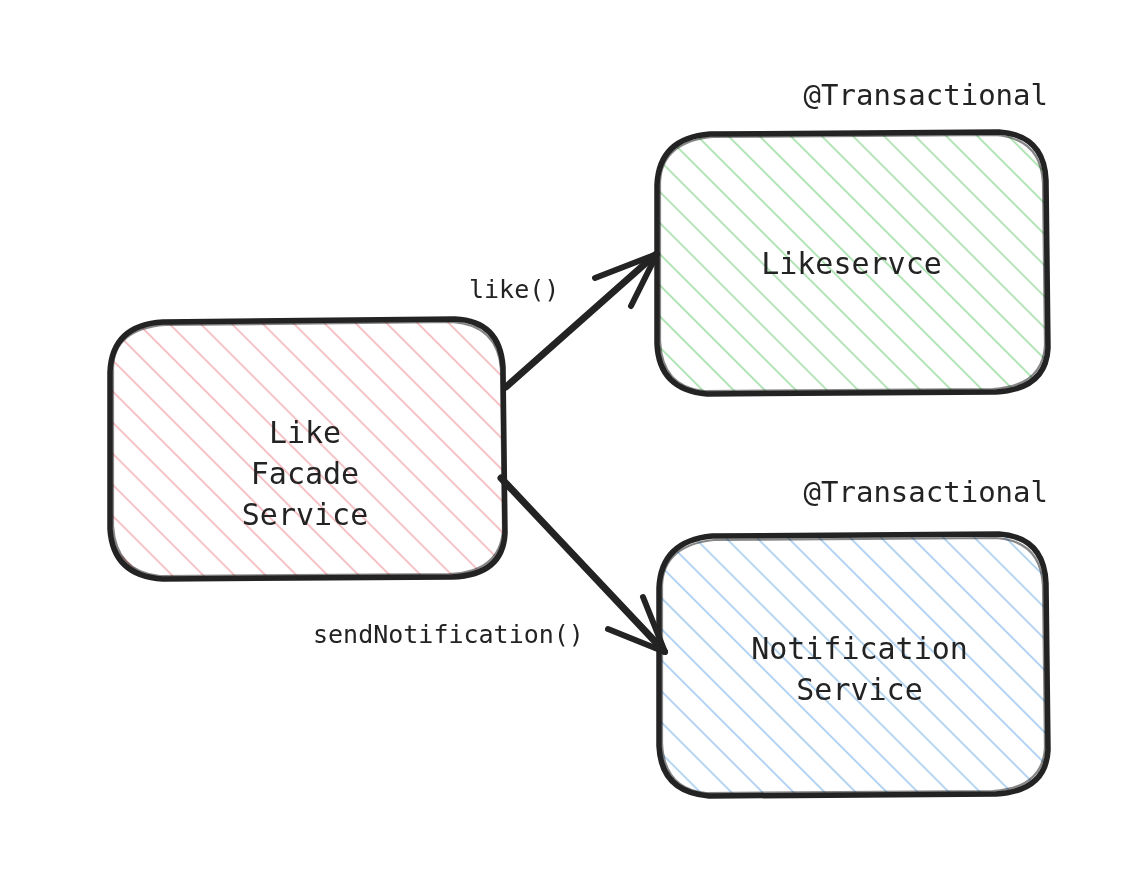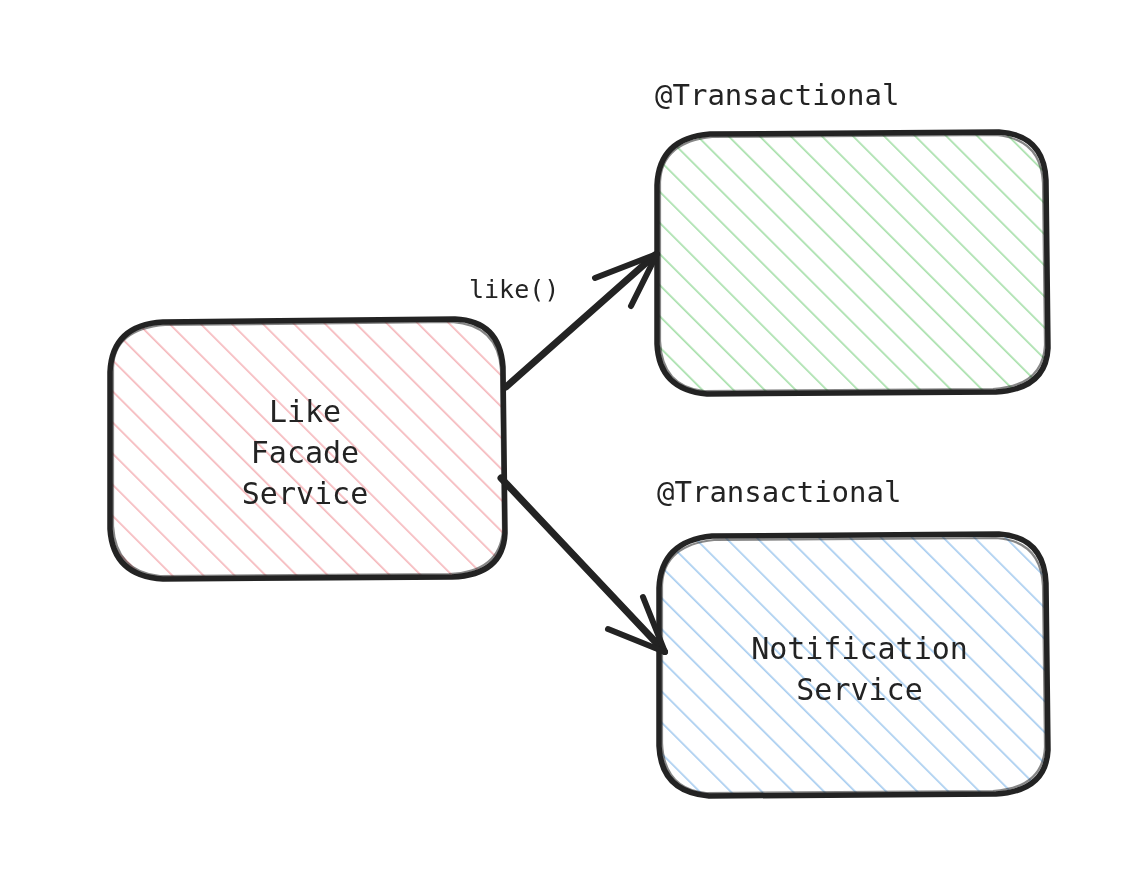--- a/index.html
+++ b/index.html
@@ -32,21 +32,21 @@
     white-space: pre;
     letter-spacing: 0px;
     pointer-events: none;
   }
   .annot-label {
     position: absolute;
     color: #232323;
     font-family: "DejaVu Sans Mono", "Liberation Mono", monospace;
     font-size: 29px;
     line-height: 34px;
-    text-align: left;
+    text-align: right;
     white-space: pre;
   }
   .edge-label {
     position: absolute;
     color: #232323;
     font-family: "DejaVu Sans Mono", "Liberation Mono", monospace;
     font-size: 25px;
     line-height: 30px;
     white-space: pre;
   }
@@ -115,28 +115,30 @@
     </g>
 
     <g>
       <path d="M501,478 L664,651" fill="none" stroke="#232323" stroke-width="7" stroke-linecap="round"></path>
       <path d="M665,652 L643,597" fill="none" stroke="#232323" stroke-width="6" stroke-linecap="round"></path>
       <path d="M665,652 L608,629" fill="none" stroke="#232323" stroke-width="6" stroke-linecap="round"></path>
     </g>
   </svg>
 
 
-  <div class="node-label" style="left:105px; top:391px; width:400px;">Like
+  <div class="node-label" style="left:105px; top:412px; width:400px;">Like
 Facade
 Service</div>
 
   <div class="annot-label" style="left:655px; top:78px; width:393px;">@Transactional</div>
 
+  <div class="node-label" style="left:655px; top:243px; width:393px;">Likeservce</div>
 
   <div class="annot-label" style="left:657px; top:475px; width:391px;">@Transactional</div>
 
   <div class="node-label" style="left:657px; top:628px; width:405px;">Notification
 Service</div>
 
   <div class="edge-label" style="left:469px; top:275px;">like()</div>
 
+  <div class="edge-label" style="left:313px; top:620px;">sendNotification()</div>
 
 </div>
 
 </body></html>

